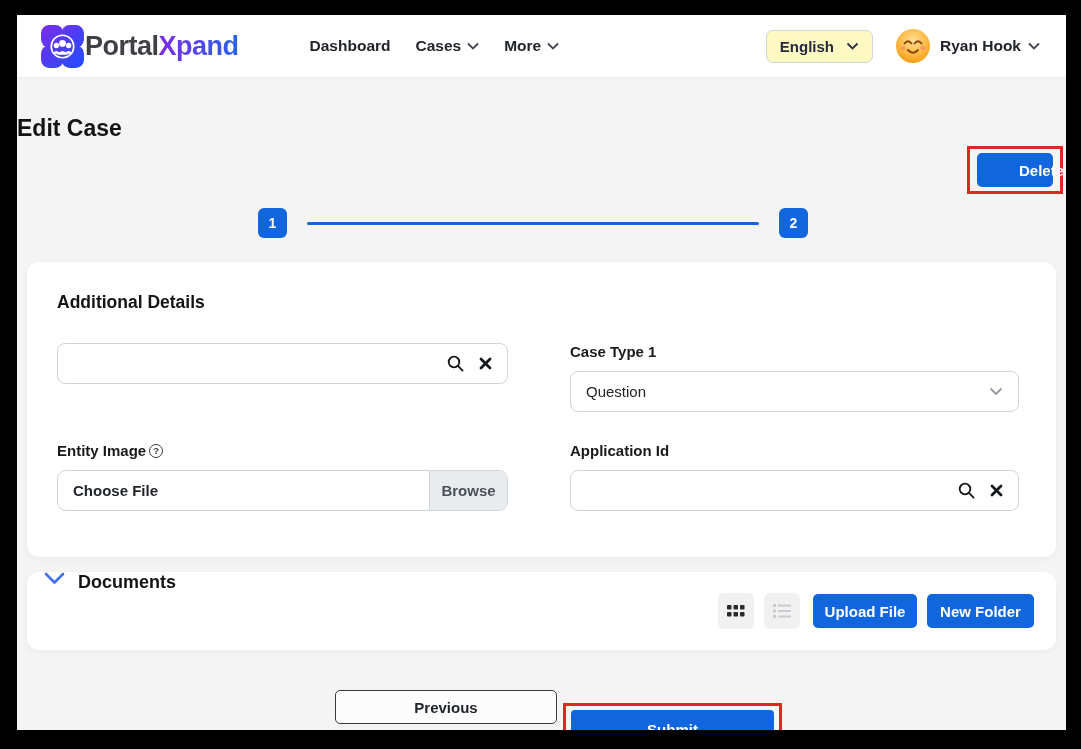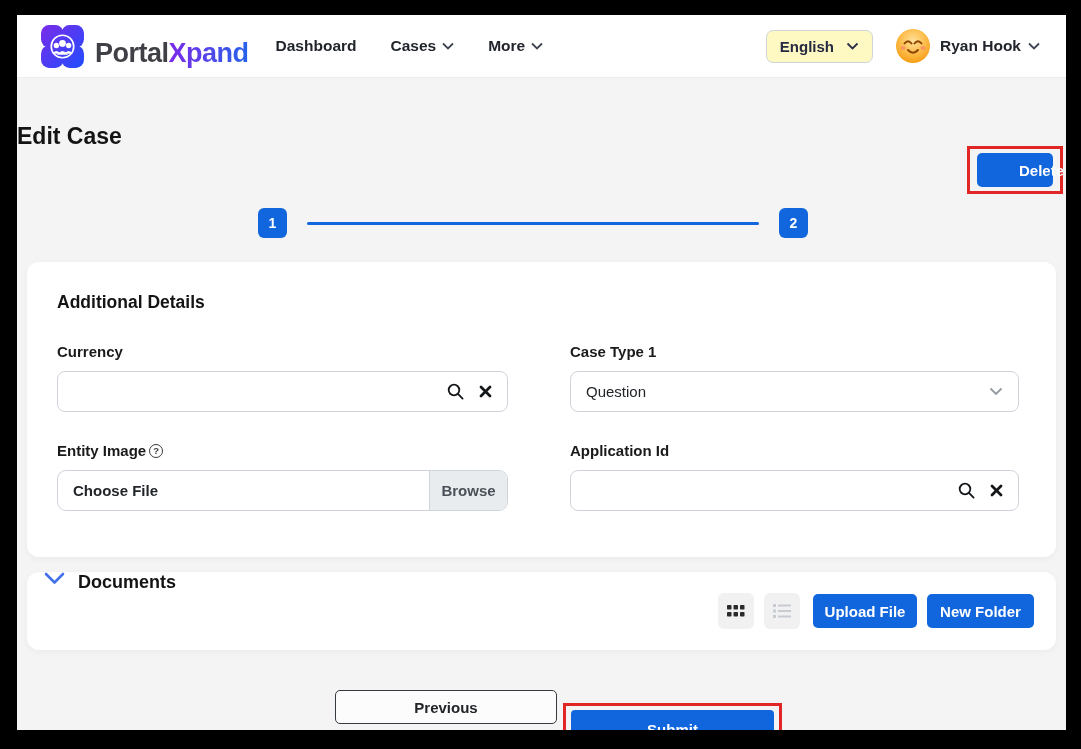--- a/index.html
+++ b/index.html
@@ -5,38 +5,38 @@
   * { margin:0; padding:0; box-sizing:border-box; }
   html,body { width:1081px; height:749px; background:#000; overflow:hidden;
               font-family:"Liberation Sans", sans-serif; }
   .screen { position:absolute; left:17px; top:15px; width:1049px; height:715px;
             background:#f4f4f5; overflow:hidden; }
 
   
   .header { position:absolute; left:0; top:0; width:100%; height:63px; background:#fff;
             border-bottom:1px solid #ededef; display:flex; align-items:center;
             padding:0 26px 0 23px; }
-  .logo { display:flex; align-items:flex-end; gap:10px; }
+  .logo { display:flex; align-items:center; }
   .logo-text { font-size:27px; font-weight:bold; letter-spacing:-0.5px; }
   .logo-text .p1 { color:#3f3f46; }
   .logo-text .p2 { background:linear-gradient(90deg,#7d2ae8,#2563eb);
                    -webkit-background-clip:text; background-clip:text; color:transparent; }
-  .nav { display:flex; align-items:center; gap:34px; margin-left:27px; }
+  .nav { display:flex; align-items:center; gap:25px; margin-left:71px; }
   .nav-item { display:flex; align-items:center; gap:6px; font-size:15.5px; font-weight:600;
               color:#21252b; cursor:pointer; }
   .header-right { margin-left:auto; display:flex; align-items:center; }
   .lang-pill { display:flex; align-items:center; gap:12px; border:1px solid #ced4da;
                border-radius:7px; padding:7px 13px; background:#fef9c3; font-size:15px;
                font-weight:600; color:#252a41; cursor:pointer; }
   .avatar { width:36px; height:36px; margin-left:22px; border-radius:50%; overflow:hidden; }
   .user-name { display:flex; align-items:center; gap:7px; margin-left:9px; font-size:15.5px;
                font-weight:600; color:#21252b; cursor:pointer; }
 
   
-  .page-title { position:absolute; left:0; top:108px; font-size:23px; font-weight:bold;
+  .page-title { position:absolute; left:0; top:100px; font-size:23px; font-weight:bold;
                 color:#141414; }
   .delete-annotation { position:absolute; top:131px; right:3px; border:3px solid #e12626;
                        padding:4px 7px; background:transparent; }
   .btn-blue { background:#1266dd; color:#fff; border:none; border-radius:5px;
               font-family:"Liberation Sans",sans-serif; font-weight:bold; font-size:15px;
               cursor:pointer; }
   .delete-btn { width:76px; height:34px;padding-left:42px; }
 
   
   .steps { position:absolute; left:241px; top:193px; width:550px; height:30px;
@@ -184,23 +184,20 @@
     <div class="step-box">1</div>
     <div class="step-line"></div>
     <div class="step-box">2</div>
   </div>
 
   <div class="card card-form">
     <h2>Additional Details</h2>
     <div class="form-grid">
 
       <div>
-        <div class="field-label">
-          <span>Currency</span>
-        </div>
         <div class="input-box">
           <input type="text" value="" style="">
           <span class="icon-btn-inline">
             <svg width="17" height="17" viewBox="0 0 17 17">
                 <circle cx="7" cy="7" r="5.3" fill="none" stroke="#14171a" stroke-width="1.8"></circle>
                 <line x1="11.2" y1="11.2" x2="15.6" y2="15.6" stroke="#14171a" stroke-width="1.8" stroke-linecap="round"></line>
               </svg>
           </span>
           <span class="icon-btn-inline">
             <svg width="13" height="13" viewBox="0 0 13 13">

